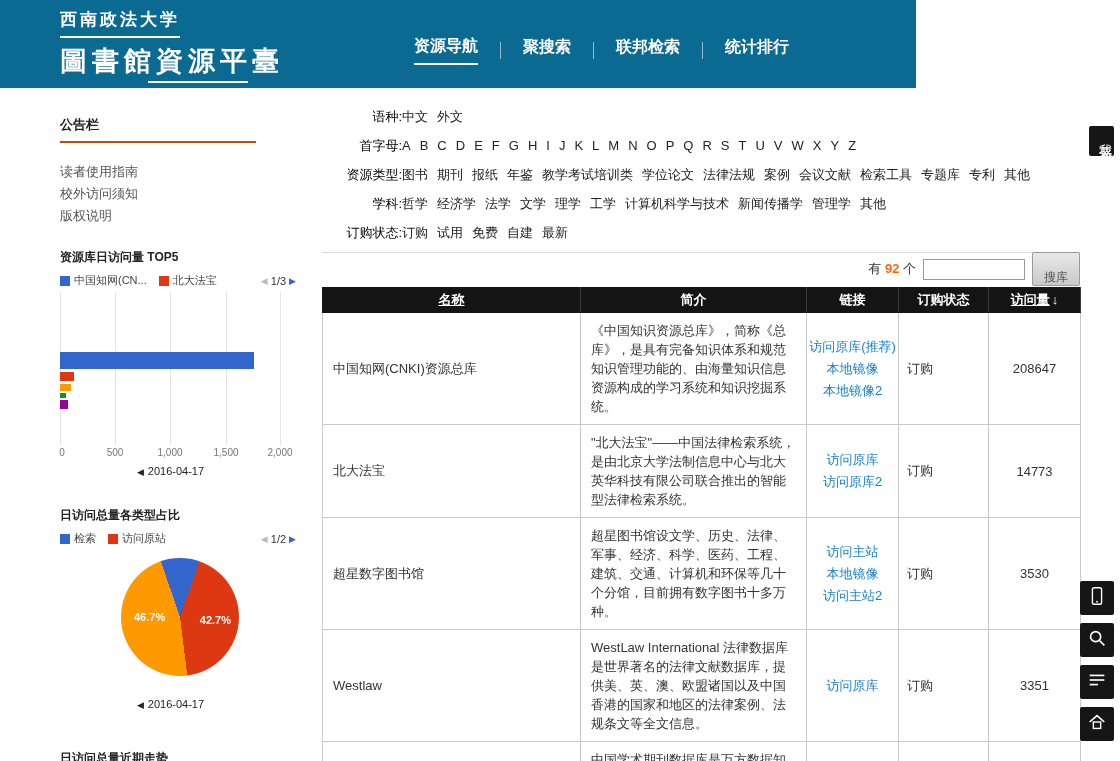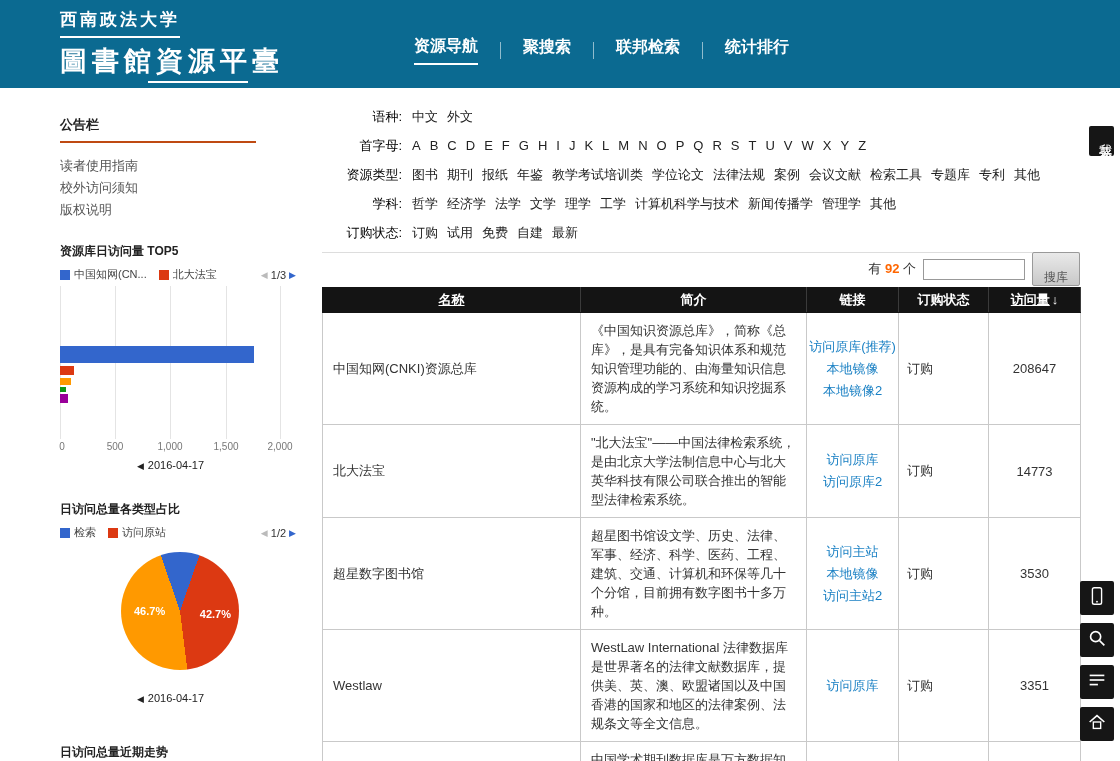--- a/index.html
+++ b/index.html
@@ -1,21 +1,21 @@
 <!DOCTYPE html>
 <html><head>
 <meta charset="utf-8">
 <style>
   * { margin:0; padding:0; box-sizing:border-box; }
   html,body { width:1120px; height:761px; }
   body { position:relative; overflow:hidden; background:#fff; color:#333;
          font-family:"Liberation Sans", sans-serif; }
 
   
-  .header { position:absolute; left:0; top:0; width:1120px; height:88px; background:#0b6a91; }
+  .header { position:absolute; left:0; top:0; width:916px; height:88px; background:#0b6a91; }
   .logo { position:absolute; left:60px; top:8px; color:#fff; }
   .logo-uni { font-size:17px; font-weight:bold; letter-spacing:3px; display:inline-block;
               padding-bottom:5px; border-bottom:2px solid #fff; }
   .logo-plat { font-size:27px; font-weight:bold; letter-spacing:5px; margin-top:5px;
                font-family:"DejaVu Serif", serif; }
   .logo-underline2 { width:100px; height:2px; background:#fff; margin-left:88px; margin-top:2px; }
   .nav { position:absolute; left:392px; top:36px; display:flex; align-items:center;
          color:#fff; font-size:16px; font-weight:bold; }
   .nav-item { margin:0 22px; padding-bottom:6px; cursor:pointer; white-space:nowrap; }
   .nav-item.active { border-bottom:2px solid #fff; }
@@ -23,21 +23,21 @@
 
   
   .consult { position:absolute; right:6px; top:126px; width:25px; padding:7px 0;
              background:#161616; color:#fff; writing-mode:vertical-rl; letter-spacing:4px;
              font-size:13px; text-align:center; border-radius:2px; cursor:pointer; }
 
   
   .sidebar { position:absolute; left:60px; top:116px; width:240px; }
   .bulletin-title { font-size:13px; font-weight:bold; color:#222; width:196px;
                     padding-bottom:7px; border-bottom:2px solid #bf4a12; }
-  .bulletin-links { margin-top:12px; }
+  .bulletin-links { margin-top:18px; }
   .blink { display:block; font-size:13px; color:#555; line-height:22px; cursor:pointer; text-decoration:none; }
   .section-title { font-size:12px; font-weight:bold; color:#222; }
   .t-top5 { margin-top:22px; }
   .legend { display:flex; align-items:center; margin-top:7px; font-size:11px; color:#444; width:236px; }
   .sw { width:10px; height:10px; margin-right:4px; flex:none; }
   .lgap { margin-left:12px; }
   .pager { margin-left:auto; display:flex; align-items:center; gap:3px; font-size:11px; color:#333; }
   .arrow-l { color:#bbb; font-size:9px; cursor:pointer; }
   .arrow-r { color:#3366cc; font-size:9px; cursor:pointer; }
   .plot { position:relative; width:221px; height:153px; margin-top:4px; }
@@ -58,21 +58,21 @@
   .pl2 { right:8px; top:56px; }
   .datepager2 { margin-top:22px; }
   .t-trend { margin-top:40px; }
   .ytick { margin-top:2px; font-size:10px; color:#777; }
 
   
   .main { position:absolute; left:322px; top:100px; width:758px; }
   .frow { display:flex; align-items:flex-start; margin-bottom:9px; font-size:13px; line-height:20px; }
   .frow:first-child { margin-top:7px; }
   .flabel { width:80px; text-align:right; flex:none; color:#000; white-space:nowrap; }
-  .fopts { margin-left:10px; display:flex; flex-wrap:wrap; }
+  .fopts { display:flex; flex-wrap:wrap; }
   .fopt { margin-right:9px; color:#222; cursor:pointer; white-space:nowrap; text-decoration:none; }
   .divider { border-top:1px solid #ddd; margin-top:6px; }
   .results-bar { display:flex; justify-content:flex-end; align-items:center; height:32px; gap:7px; font-size:13px; color:#333; }
   .orange { color:#ff6600; font-weight:bold; }
   .search-input { width:102px; height:21px; border:1px solid #999; padding:0 4px; font-size:12px; }
   .search-btn { height:23px; padding:16px 11px; font-size:12px; color:#555;
                 background:linear-gradient(#e9e9e9,#c8c8c8); border:1px solid #999;
                 border-radius:2px; cursor:pointer; font-family:Liberation Serif, serif; }
   .rtable { width:758px; border-collapse:collapse; table-layout:fixed; margin-top:2px; }
   .rtable th { background:#141414; color:#fff; font-size:13px; font-weight:bold; height:25px;

